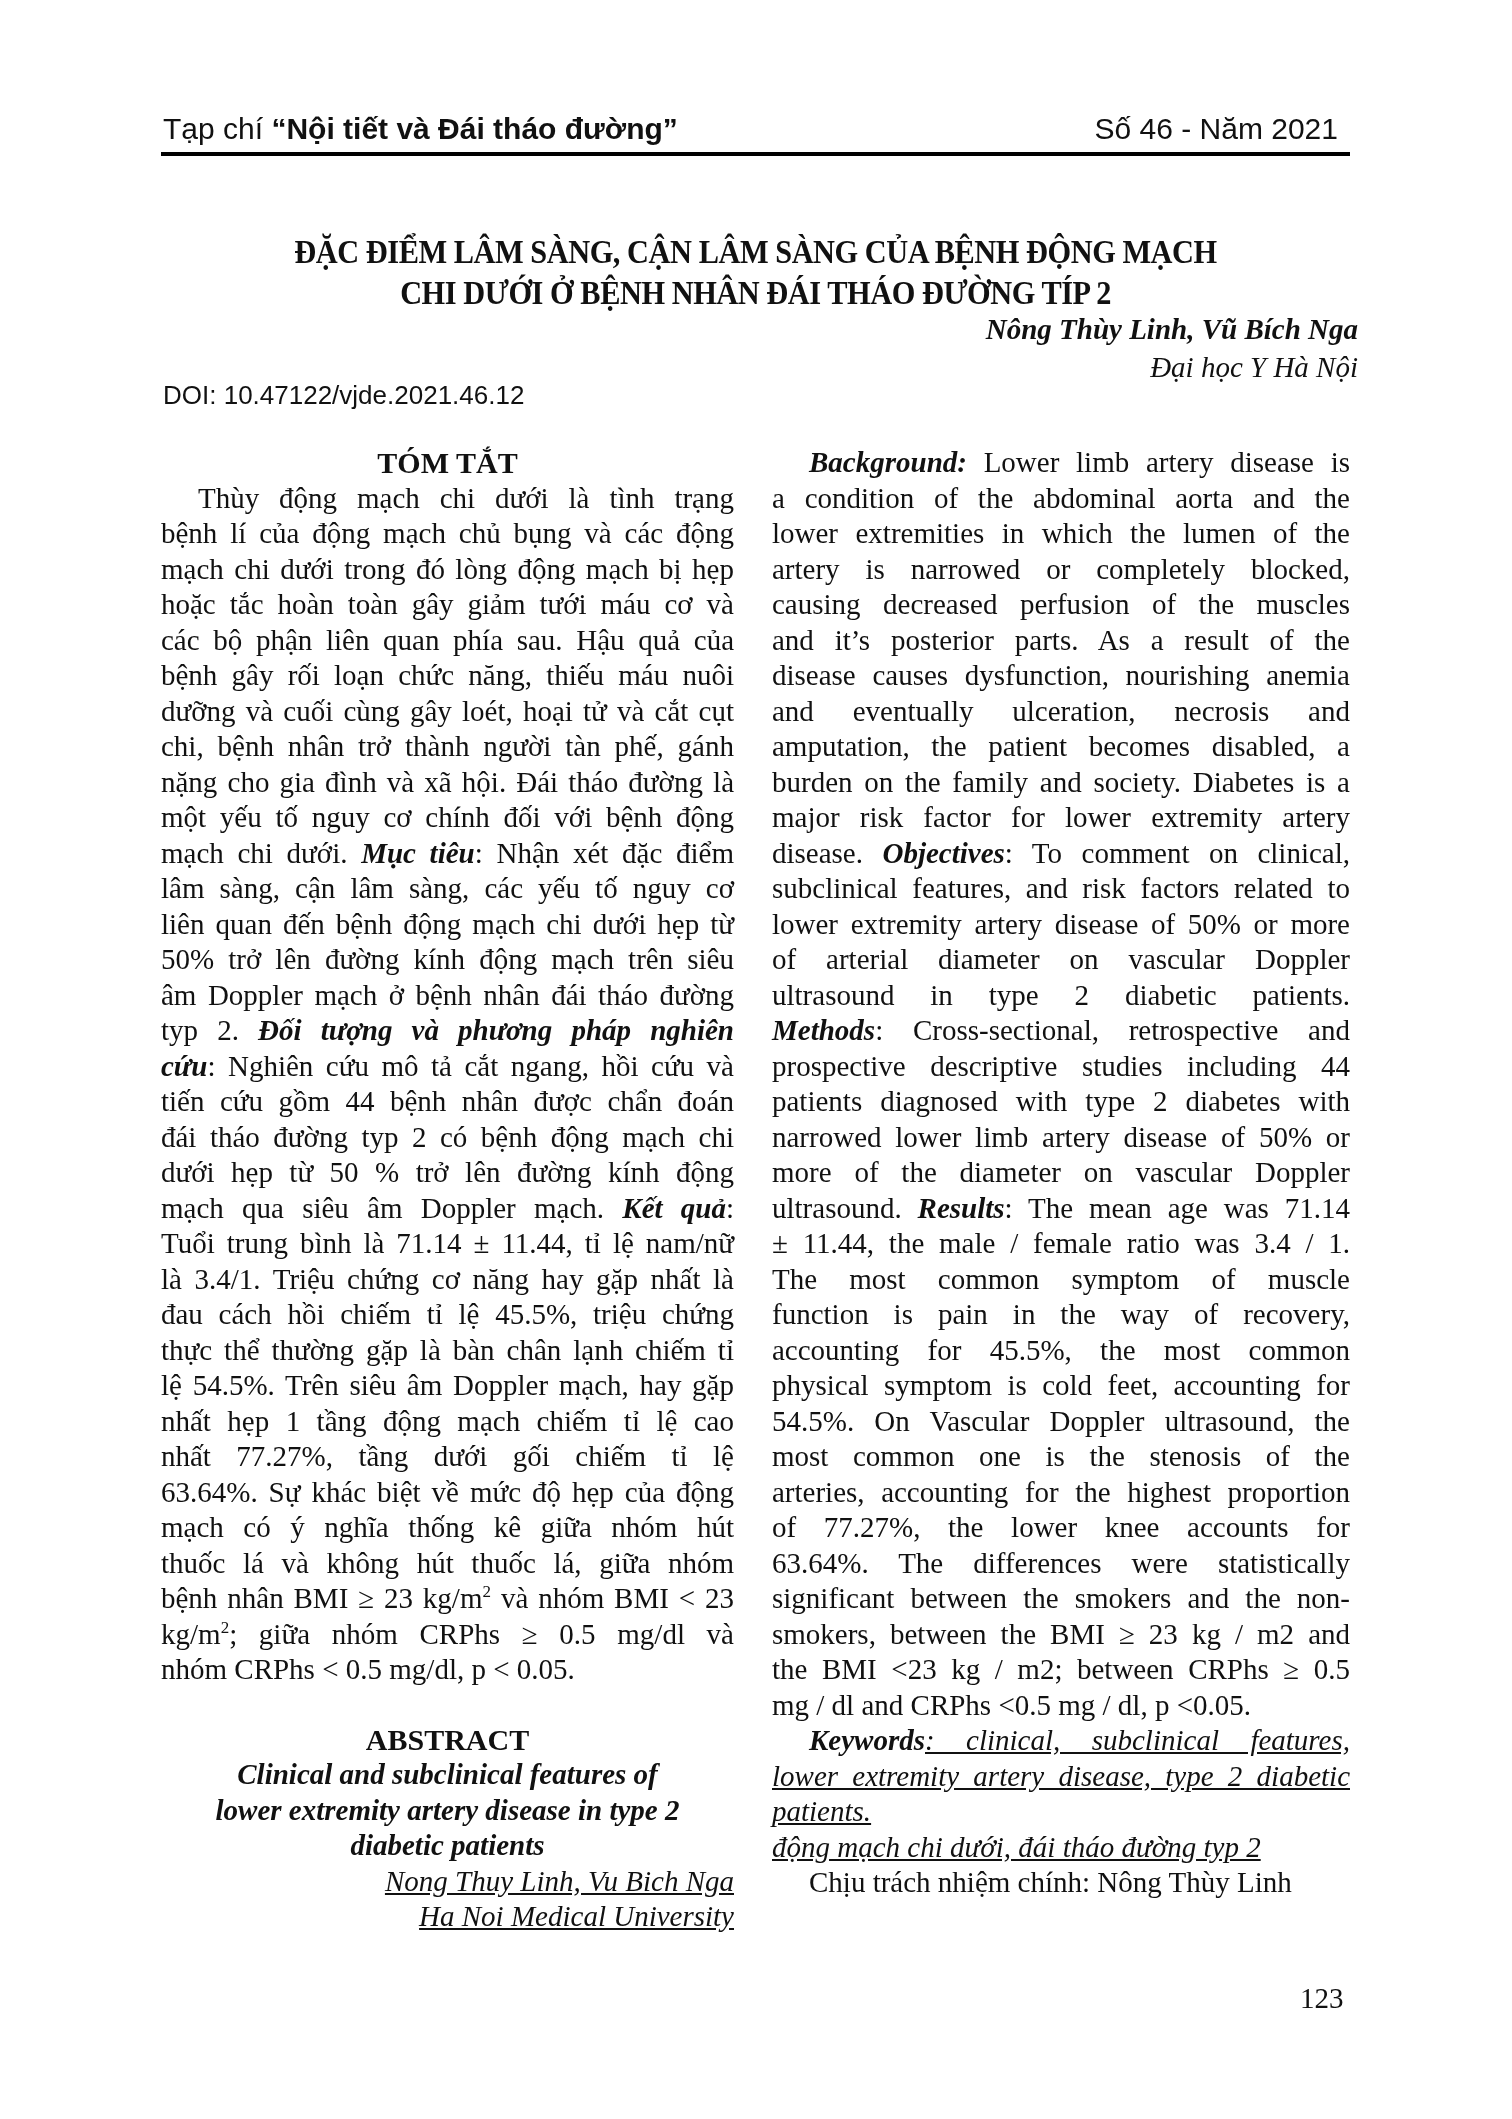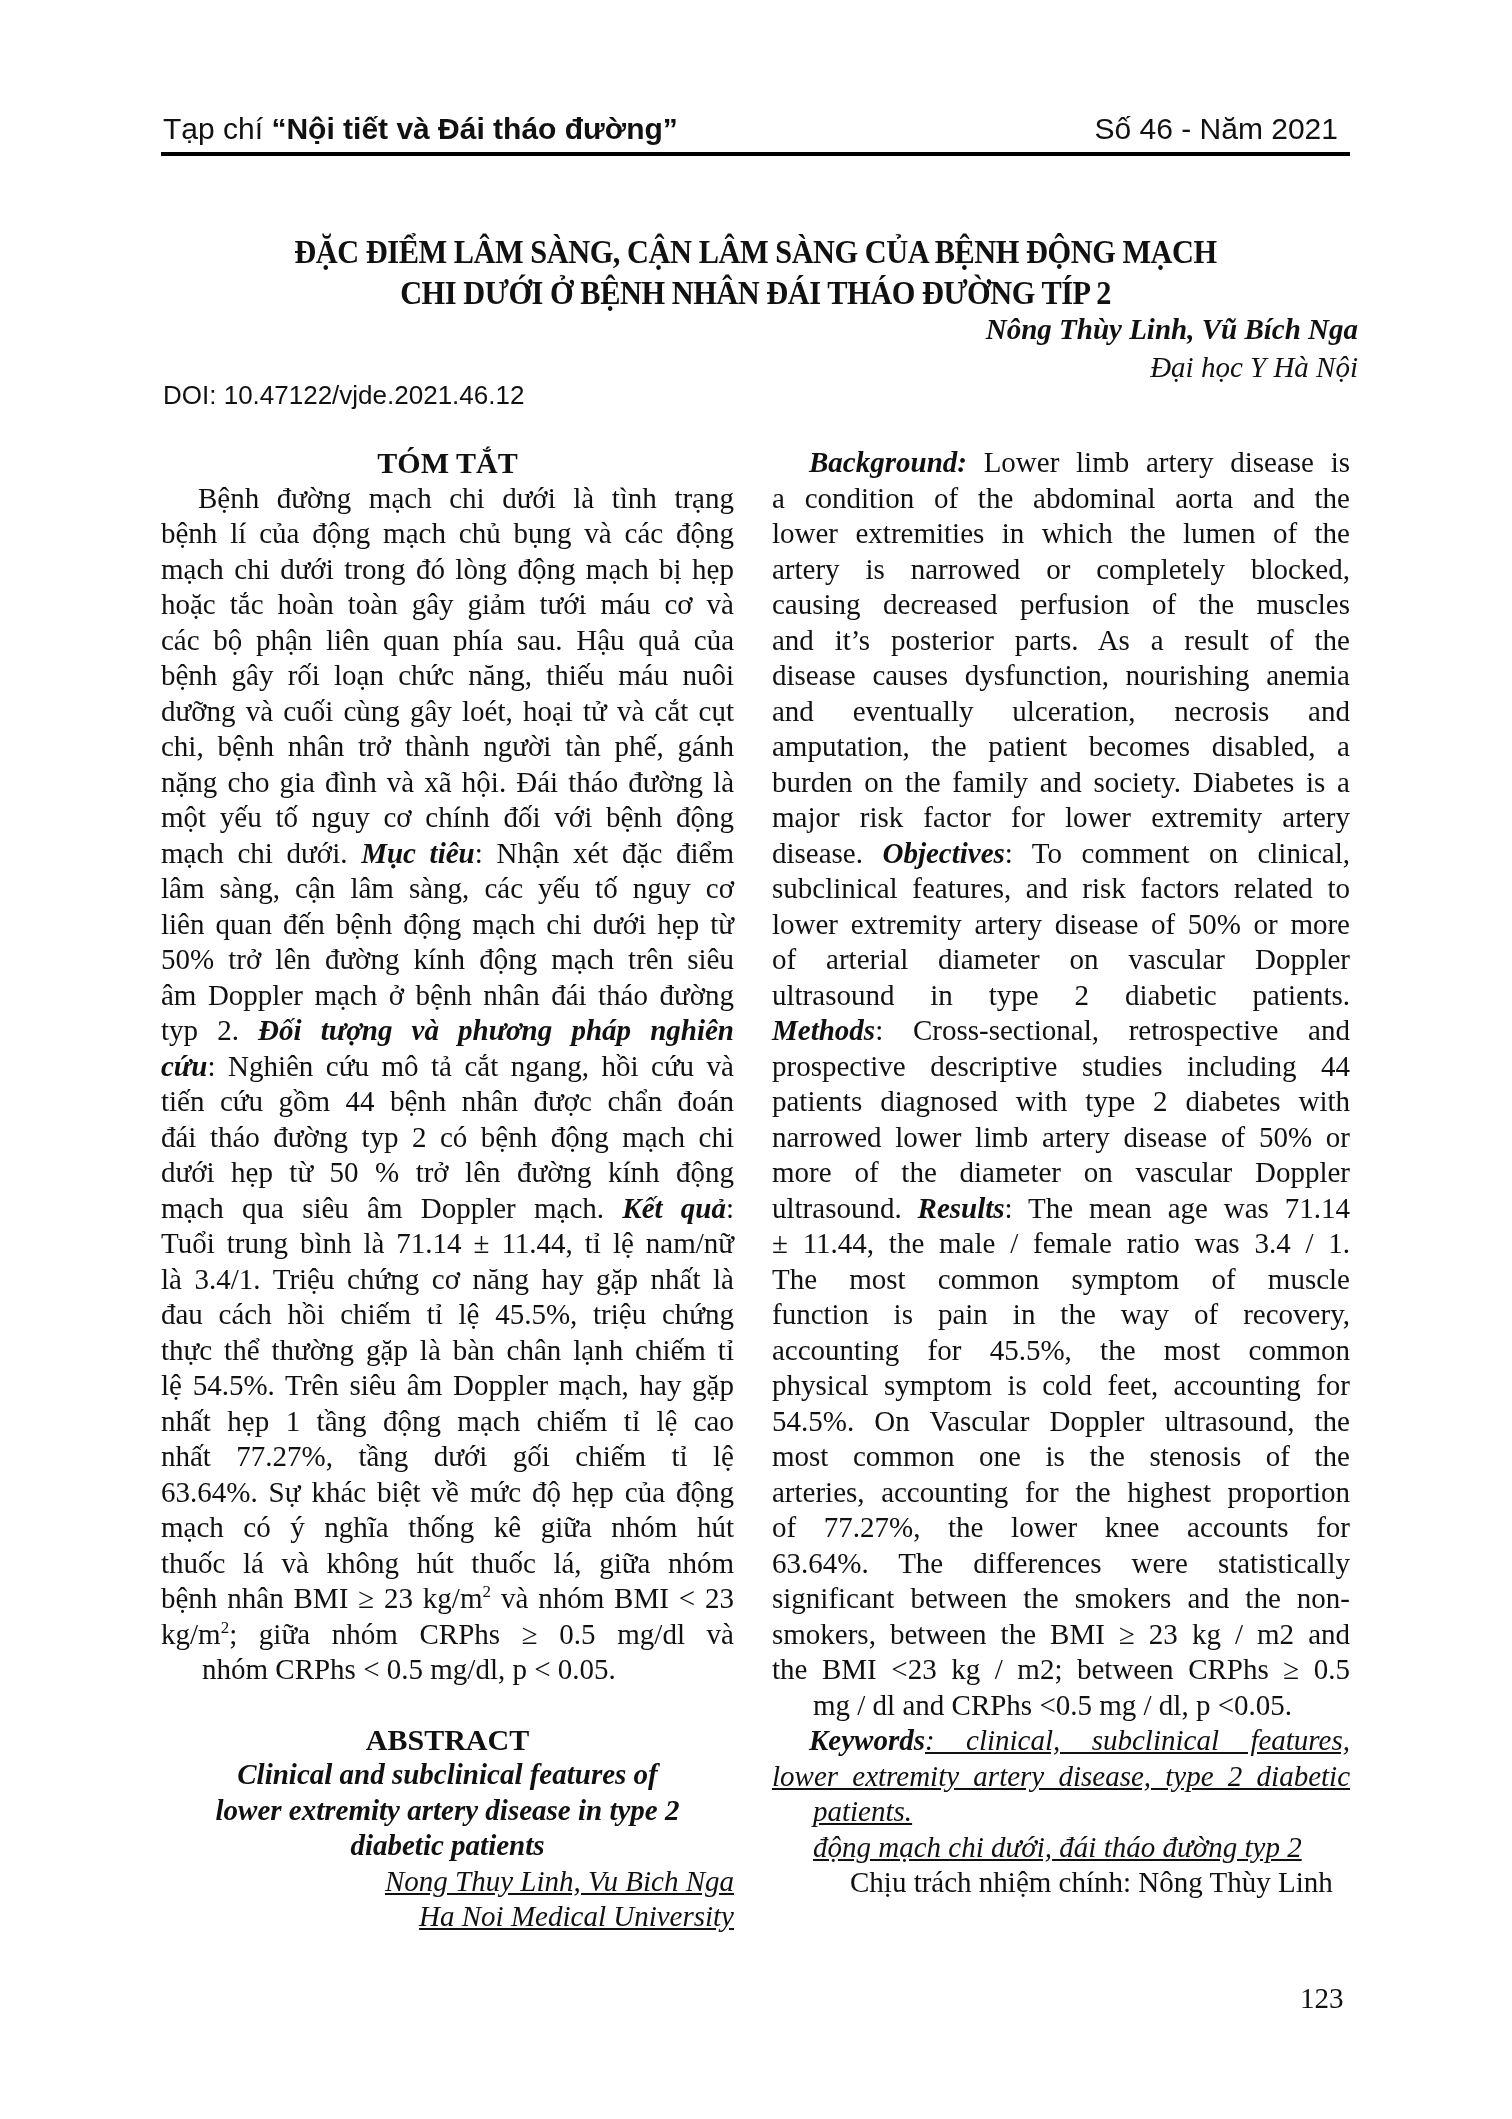--- a/index.html
+++ b/index.html
@@ -15,21 +15,21 @@
            line-height: 41px; letter-spacing: -0.5px; transform: scaleX(0.92); transform-origin: center; }
   .authors { position: absolute; right: 154px; top: 310px; text-align: right;
              font-family: "Liberation Serif", serif; font-style: italic; font-size: 29px; line-height: 38px; }
   .authors .names { font-weight: bold; }
   .doi { position: absolute; left: 163px; top: 380px; font-family: "Liberation Sans", sans-serif; font-size: 26px; }
   .col { position: absolute; font-family: "Liberation Serif", serif; font-size: 29px; }
   .col-left { left: 161px; top: 445px; width: 573px; }
   .col-right { left: 772px; top: 445px; width: 578px; }
   .line { height: 35.5px; line-height: 35.5px; white-space: nowrap; text-align: justify;
           text-align-last: justify; overflow: visible; }
-  .line.last { text-align-last: left; margin-left: 41px; }
+  .line.last { text-align-last: left; }
   .line.center { text-align: left; text-align-last: center; }
   .line.indent { padding-left: 37px; }
   .line.right { text-align: right; text-align-last: right; }
   .heading { font-weight: bold; font-size: 30px; }
   .it { font-style: italic; text-decoration: underline; }
   .bi { font-weight: bold; font-style: italic; }
   .gap { height: 34px; }
   .pagenum { position: absolute; left: 1300px; top: 1982px; font-family: "Liberation Serif", serif; font-size: 29px; }
   sup { font-size: 17px; line-height: 0; vertical-align: super; }
 </style>
@@ -48,21 +48,21 @@
 
 <div class="authors">
   <div class="names">Nông Thùy Linh, Vũ Bích Nga</div>
   <div>Đại học Y Hà Nội</div>
 </div>
 
 <div class="doi">DOI: 10.47122/vjde.2021.46.12</div>
 
 <div class="col col-left">
   <div class="line center heading">TÓM TẮT</div>
-  <div class="line indent">Bệnh đường mạch chi dưới là tình trạng</div>
+  <div class="line indent">Thùy động mạch chi dưới là tình trạng</div>
   <div class="line">bệnh lí của động mạch chủ bụng và các động</div>
   <div class="line">mạch chi dưới trong đó lòng động mạch bị hẹp</div>
   <div class="line">hoặc tắc hoàn toàn gây giảm tưới máu cơ và</div>
   <div class="line">các bộ phận liên quan phía sau. Hậu quả của</div>
   <div class="line">bệnh gây rối loạn chức năng, thiếu máu nuôi</div>
   <div class="line">dưỡng và cuối cùng gây loét, hoại tử và cắt cụt</div>
   <div class="line">chi, bệnh nhân trở thành người tàn phế, gánh</div>
   <div class="line">nặng cho gia đình và xã hội. Đái tháo đường là</div>
   <div class="line">một yếu tố nguy cơ chính đối với bệnh động</div>
   <div class="line"><span>mạch chi dưới. </span> <span class="bi">Mục tiêu</span><span>: Nhận xét đặc điểm</span></div>

